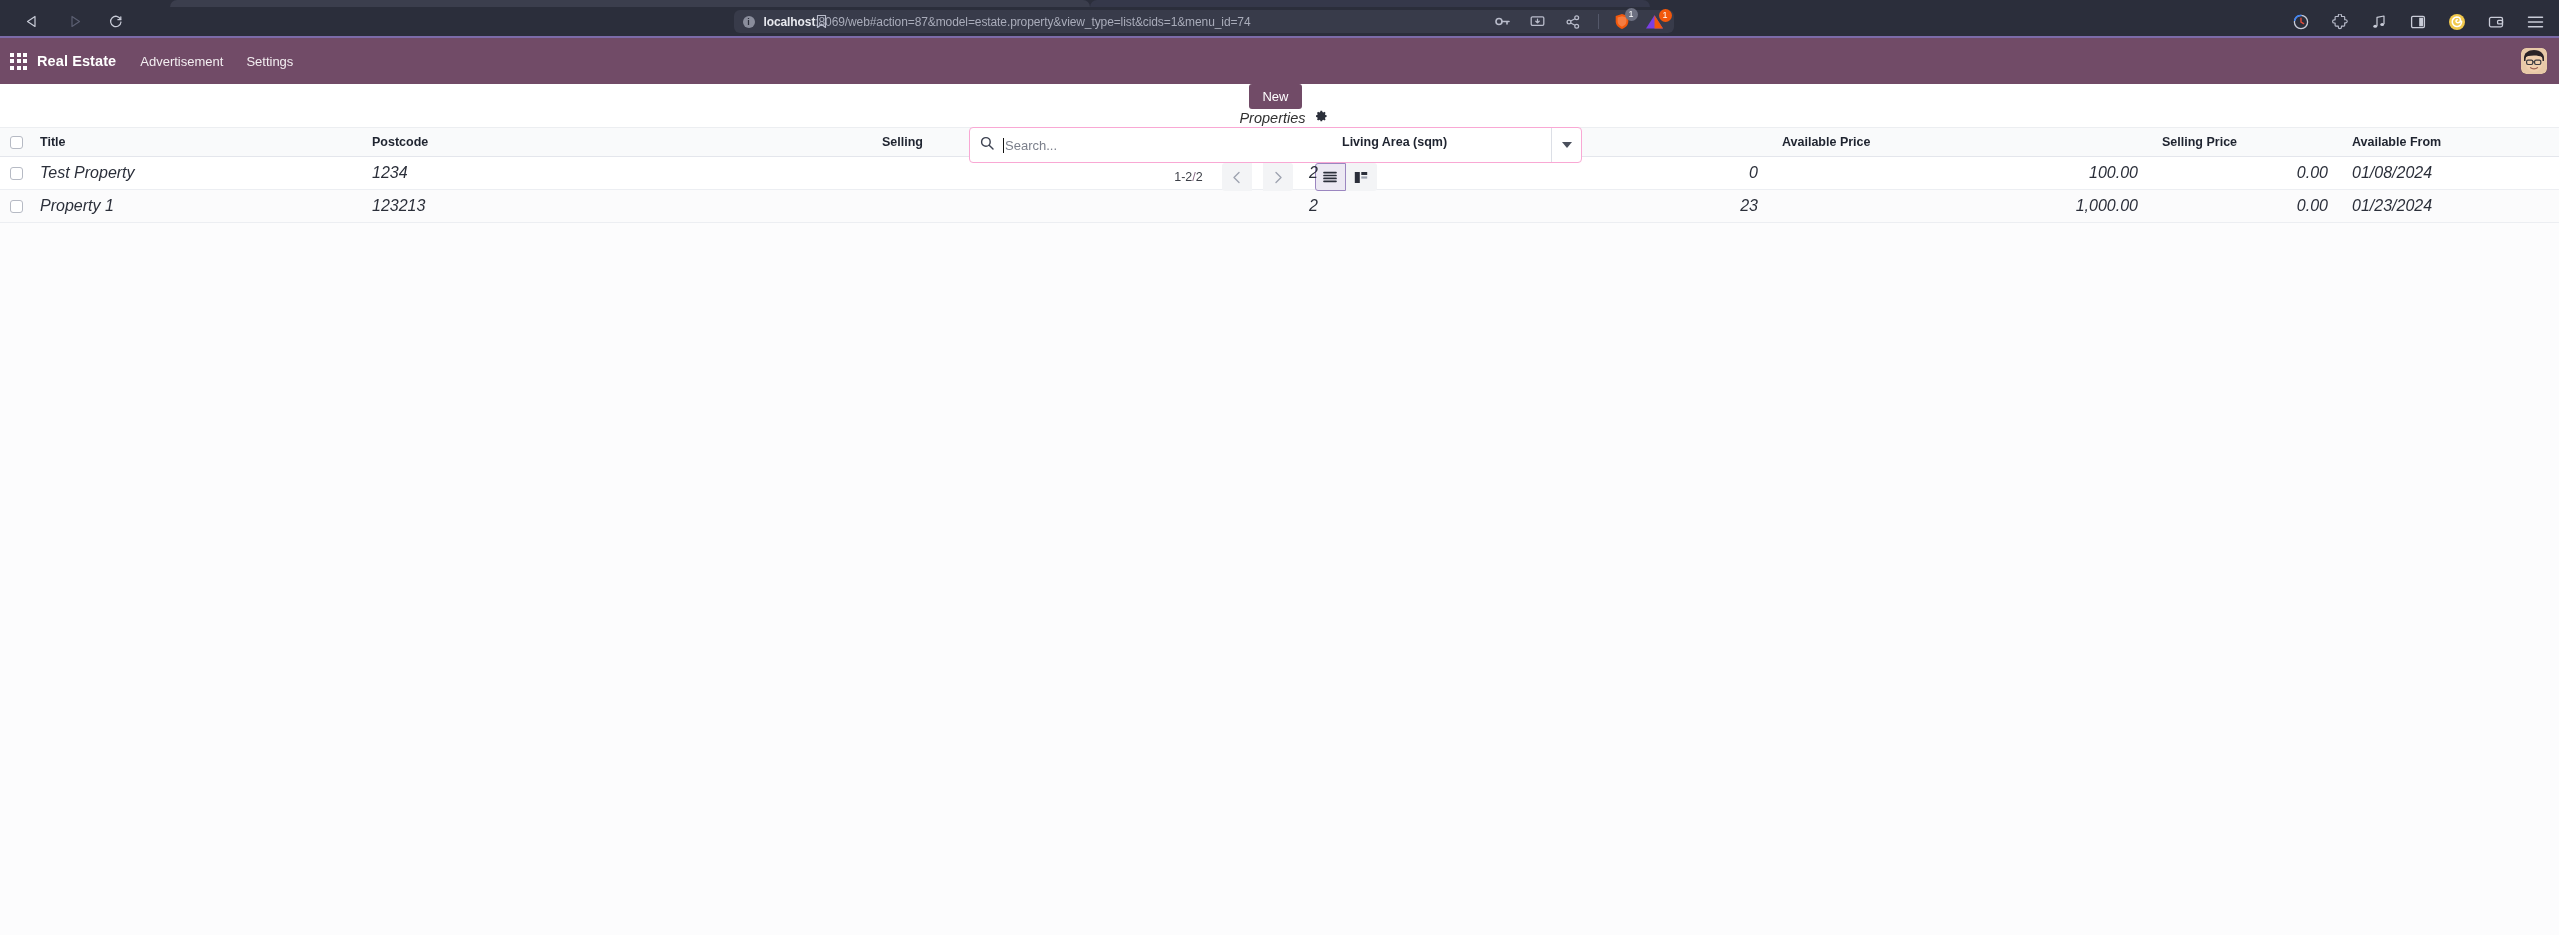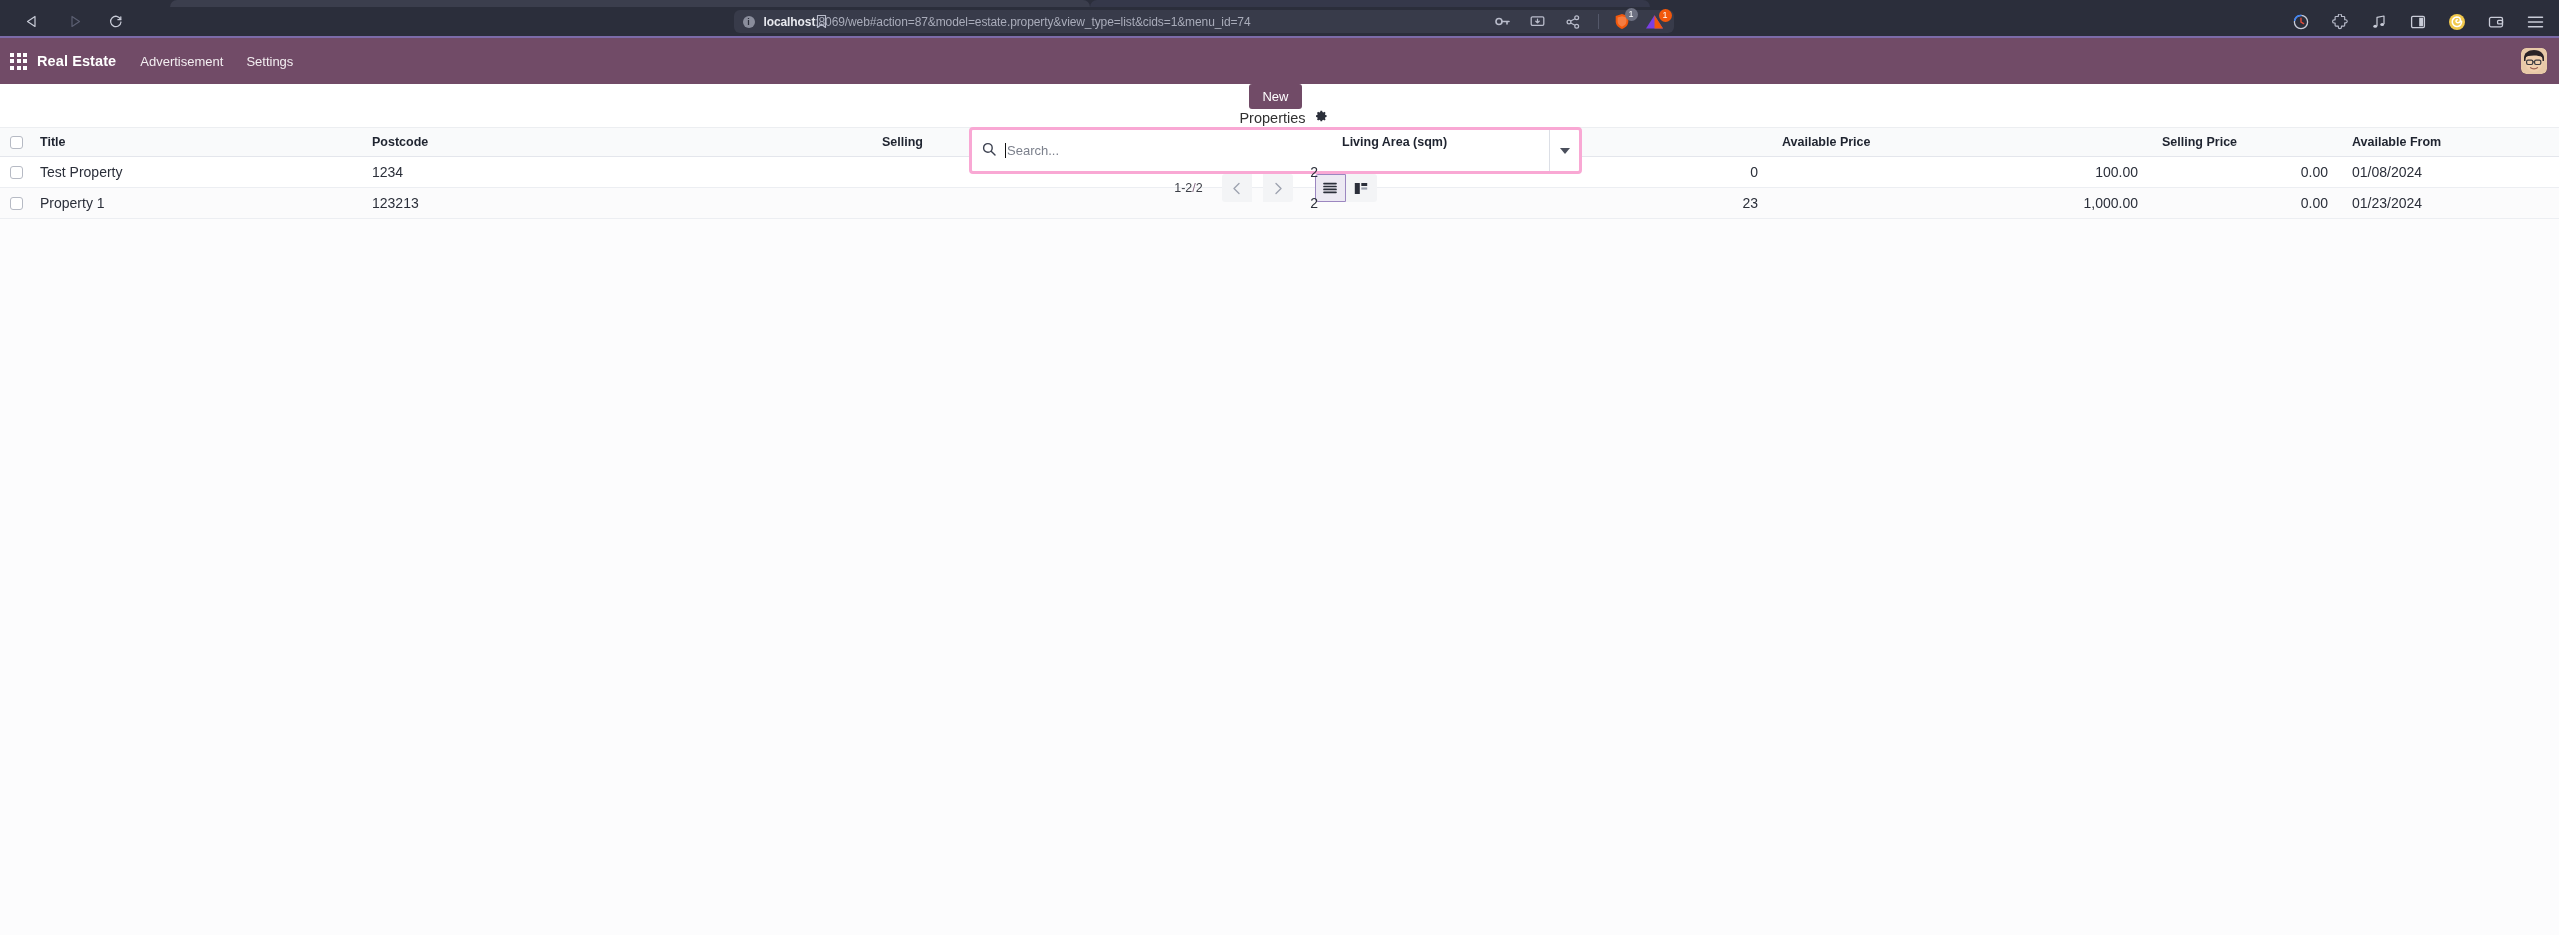--- a/index.html
+++ b/index.html
@@ -125,28 +125,28 @@
     background: #714b67;
     color: #fff;
     border: 0;
     font-size: 13px;
     font-family: inherit;
     padding: 5px 13px;
     border-radius: 3px;
     cursor: pointer;
   }
   #breadcrumb { display: flex; align-items: center; gap: 9px; margin-left: 16px; }
-  #breadcrumb-title { font-size: 14.5px; color: #303030; }
+  #breadcrumb-title { font-size: 14.5px; color: #303030; font-style: italic; }
   #gear-icon { cursor: pointer; }
 
   #search-area { flex: 1; display: flex; justify-content: center; }
   #searchview {
     width: 613px;
-    height: 47px;
-    border: 3px solid #f9a8d4;
+    height: 36px;
+    border: 1px solid #f9a8d4;
     border-radius: 4px;
     display: flex;
     align-items: center;
     background: #fff;
   }
   #search-icon { margin: 0 9px 0 10px; flex: none; }
   #search-input-box { flex: 1; display: flex; align-items: center; height: 100%; }
   .caret-bar { width: 1px; height: 15px; background: #111; margin-right: 1px; }
   #search-placeholder { font-size: 13px; color: #7c808c; }
   #search-dropdown-btn {
@@ -185,26 +185,27 @@
     background: #f9fafb;
     font-size: 12.5px;
     font-weight: bold;
     color: #1f2430;
     padding: 7px 12px;
     border-bottom: 1px solid #e4e6ec;
     text-align: left;
     white-space: nowrap;
   }
   table.o-list td {
-    font-size: 14px;
+    font-size: 16px;
     color: #2b2f3a;
     padding: 7px 12px;
     border-bottom: 1px solid #eceef2;
     white-space: nowrap;
     height: 25px;
+    font-style: italic;
   }
   tr.row-alt td { background: #fbfbfc; }
   .col-check { width: 28px; padding-left: 10px !important; padding-right: 0 !important; }
   th.num, td.num { text-align: right; }
   .cb {
     width: 13px; height: 13px;
     border: 1px solid #b6bac4; border-radius: 3px;
     background: #fff; display: block; cursor: pointer;
   }
   #table-footer-fill { background: #fcfcfd; height: 100%; }

